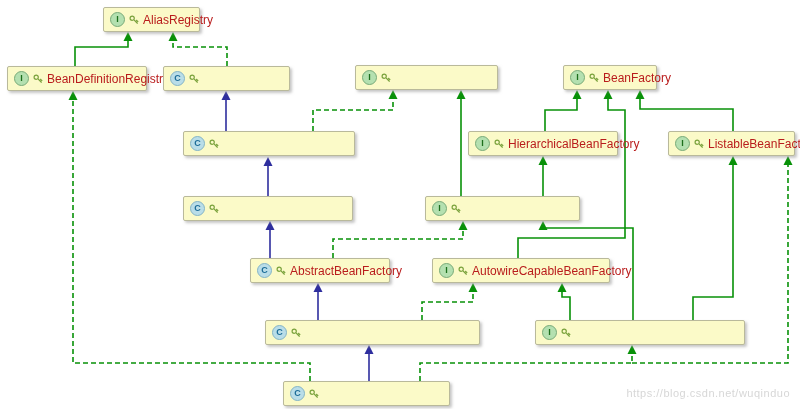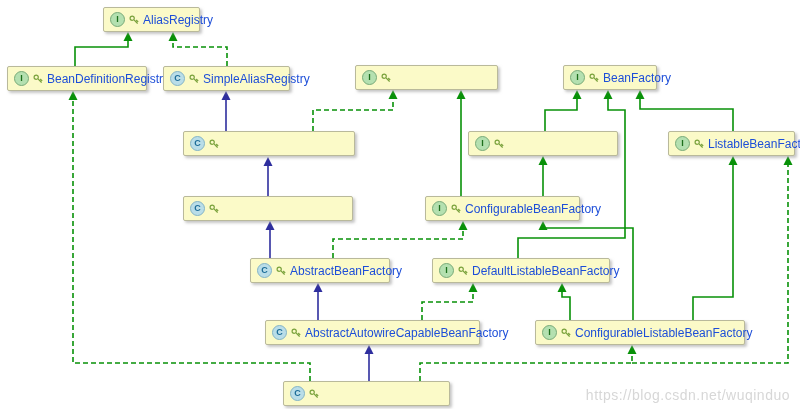--- a/index.html
+++ b/index.html
@@ -16,24 +16,24 @@
     cursor:default;white-space:nowrap;
   }
   .badge{
     width:13px;height:13px;border-radius:50%;flex:0 0 13px;
     display:flex;align-items:center;justify-content:center;
     font-size:9px;font-weight:bold;line-height:13px;
   }
   .badge.interface{background:#b4e0b0;border:1px solid #79ab79;color:#1d6f1d;}
   .badge.class{background:#b9dde8;border:1px solid #84b4c6;color:#1d6d98;}
   .keyicon{flex:0 0 10px;width:10px;height:10px;}
-  .label{font-size:12px;color:#1d4ed8;}
+  .label{font-size:12px;color:#b91c1c;}
   #watermark{
     position:absolute;z-index:3;right:10px;top:387px;
-    font-size:14px;color:#d7d7d7;letter-spacing:0.5px;
+    font-size:11px;color:#d7d7d7;letter-spacing:0.5px;
   }
 </style>
 </head>
 <body>
 
 <div id="canvas">
   <svg id="wires" xmlns="http://www.w3.org/2000/svg">
       <polyline points="75,66 75,47 128,47 128,40" fill="none" stroke="#089108" stroke-width="1.6"></polyline>
       <polygon points="128,32 123.5,41 132.5,41" fill="#089108"></polygon>
       <polyline points="227,66 227,47 173,47 173,40" fill="none" stroke="#089108" stroke-width="1.6" stroke-dasharray="5,3"></polyline>
@@ -93,21 +93,20 @@
           <path d="M4.7 4.7 L8.6 8.6 M6.6 6.6 L8.2 5 M7.6 7.6 L9.2 6" fill="none" stroke="#7aa23c" stroke-width="1.2"></path>
         </svg>
         <span class="label">BeanDefinitionRegistry</span>
       </div>
       <div class="node" style="left: 163px; top: 66px; width: 127px;">
         <span class="badge class">C</span>
         <svg class="keyicon" viewBox="0 0 10 10">
           <circle cx="3.2" cy="3.2" r="2.1" fill="none" stroke="#7aa23c" stroke-width="1.2"></circle>
           <path d="M4.7 4.7 L8.6 8.6 M6.6 6.6 L8.2 5 M7.6 7.6 L9.2 6" fill="none" stroke="#7aa23c" stroke-width="1.2"></path>
         </svg>
-        <span class="label">SimpleAliasRegistry</span>
       </div>
       <div class="node" style="left: 355px; top: 65px; width: 143px;">
         <span class="badge interface">I</span>
         <svg class="keyicon" viewBox="0 0 10 10">
           <circle cx="3.2" cy="3.2" r="2.1" fill="none" stroke="#7aa23c" stroke-width="1.2"></circle>
           <path d="M4.7 4.7 L8.6 8.6 M6.6 6.6 L8.2 5 M7.6 7.6 L9.2 6" fill="none" stroke="#7aa23c" stroke-width="1.2"></path>
         </svg>
       </div>
       <div class="node" style="left: 563px; top: 65px; width: 94px;">
         <span class="badge interface">I</span>
@@ -123,20 +122,21 @@
           <circle cx="3.2" cy="3.2" r="2.1" fill="none" stroke="#7aa23c" stroke-width="1.2"></circle>
           <path d="M4.7 4.7 L8.6 8.6 M6.6 6.6 L8.2 5 M7.6 7.6 L9.2 6" fill="none" stroke="#7aa23c" stroke-width="1.2"></path>
         </svg>
       </div>
       <div class="node" style="left: 468px; top: 131px; width: 150px;">
         <span class="badge interface">I</span>
         <svg class="keyicon" viewBox="0 0 10 10">
           <circle cx="3.2" cy="3.2" r="2.1" fill="none" stroke="#7aa23c" stroke-width="1.2"></circle>
           <path d="M4.7 4.7 L8.6 8.6 M6.6 6.6 L8.2 5 M7.6 7.6 L9.2 6" fill="none" stroke="#7aa23c" stroke-width="1.2"></path>
         </svg>
+        <span class="label">HierarchicalBeanFactory</span>
       </div>
       <div class="node" style="left: 668px; top: 131px; width: 127px;">
         <span class="badge interface">I</span>
         <svg class="keyicon" viewBox="0 0 10 10">
           <circle cx="3.2" cy="3.2" r="2.1" fill="none" stroke="#7aa23c" stroke-width="1.2"></circle>
           <path d="M4.7 4.7 L8.6 8.6 M6.6 6.6 L8.2 5 M7.6 7.6 L9.2 6" fill="none" stroke="#7aa23c" stroke-width="1.2"></path>
         </svg>
         <span class="label">ListableBeanFactory</span>
       </div>
       <div class="node" style="left: 183px; top: 196px; width: 170px;">
@@ -145,53 +145,50 @@
           <circle cx="3.2" cy="3.2" r="2.1" fill="none" stroke="#7aa23c" stroke-width="1.2"></circle>
           <path d="M4.7 4.7 L8.6 8.6 M6.6 6.6 L8.2 5 M7.6 7.6 L9.2 6" fill="none" stroke="#7aa23c" stroke-width="1.2"></path>
         </svg>
       </div>
       <div class="node" style="left: 425px; top: 196px; width: 155px;">
         <span class="badge interface">I</span>
         <svg class="keyicon" viewBox="0 0 10 10">
           <circle cx="3.2" cy="3.2" r="2.1" fill="none" stroke="#7aa23c" stroke-width="1.2"></circle>
           <path d="M4.7 4.7 L8.6 8.6 M6.6 6.6 L8.2 5 M7.6 7.6 L9.2 6" fill="none" stroke="#7aa23c" stroke-width="1.2"></path>
         </svg>
-        <span class="label">ConfigurableBeanFactory</span>
       </div>
       <div class="node" style="left: 250px; top: 258px; width: 140px;">
         <span class="badge class">C</span>
         <svg class="keyicon" viewBox="0 0 10 10">
           <circle cx="3.2" cy="3.2" r="2.1" fill="none" stroke="#7aa23c" stroke-width="1.2"></circle>
           <path d="M4.7 4.7 L8.6 8.6 M6.6 6.6 L8.2 5 M7.6 7.6 L9.2 6" fill="none" stroke="#7aa23c" stroke-width="1.2"></path>
         </svg>
         <span class="label">AbstractBeanFactory</span>
       </div>
       <div class="node" style="left: 432px; top: 258px; width: 178px;">
         <span class="badge interface">I</span>
         <svg class="keyicon" viewBox="0 0 10 10">
           <circle cx="3.2" cy="3.2" r="2.1" fill="none" stroke="#7aa23c" stroke-width="1.2"></circle>
           <path d="M4.7 4.7 L8.6 8.6 M6.6 6.6 L8.2 5 M7.6 7.6 L9.2 6" fill="none" stroke="#7aa23c" stroke-width="1.2"></path>
         </svg>
-        <span class="label">DefaultListableBeanFactory</span>
+        <span class="label">AutowireCapableBeanFactory</span>
       </div>
       <div class="node" style="left: 265px; top: 320px; width: 215px;">
         <span class="badge class">C</span>
         <svg class="keyicon" viewBox="0 0 10 10">
           <circle cx="3.2" cy="3.2" r="2.1" fill="none" stroke="#7aa23c" stroke-width="1.2"></circle>
           <path d="M4.7 4.7 L8.6 8.6 M6.6 6.6 L8.2 5 M7.6 7.6 L9.2 6" fill="none" stroke="#7aa23c" stroke-width="1.2"></path>
         </svg>
-        <span class="label">AbstractAutowireCapableBeanFactory</span>
       </div>
       <div class="node" style="left: 535px; top: 320px; width: 210px;">
         <span class="badge interface">I</span>
         <svg class="keyicon" viewBox="0 0 10 10">
           <circle cx="3.2" cy="3.2" r="2.1" fill="none" stroke="#7aa23c" stroke-width="1.2"></circle>
           <path d="M4.7 4.7 L8.6 8.6 M6.6 6.6 L8.2 5 M7.6 7.6 L9.2 6" fill="none" stroke="#7aa23c" stroke-width="1.2"></path>
         </svg>
-        <span class="label">ConfigurableListableBeanFactory</span>
       </div>
       <div class="node" style="left: 283px; top: 381px; width: 167px;">
         <span class="badge class">C</span>
         <svg class="keyicon" viewBox="0 0 10 10">
           <circle cx="3.2" cy="3.2" r="2.1" fill="none" stroke="#7aa23c" stroke-width="1.2"></circle>
           <path d="M4.7 4.7 L8.6 8.6 M6.6 6.6 L8.2 5 M7.6 7.6 L9.2 6" fill="none" stroke="#7aa23c" stroke-width="1.2"></path>
         </svg>
       </div>
     </div>
   <div id="watermark">https://blog.csdn.net/wuqinduo</div>

